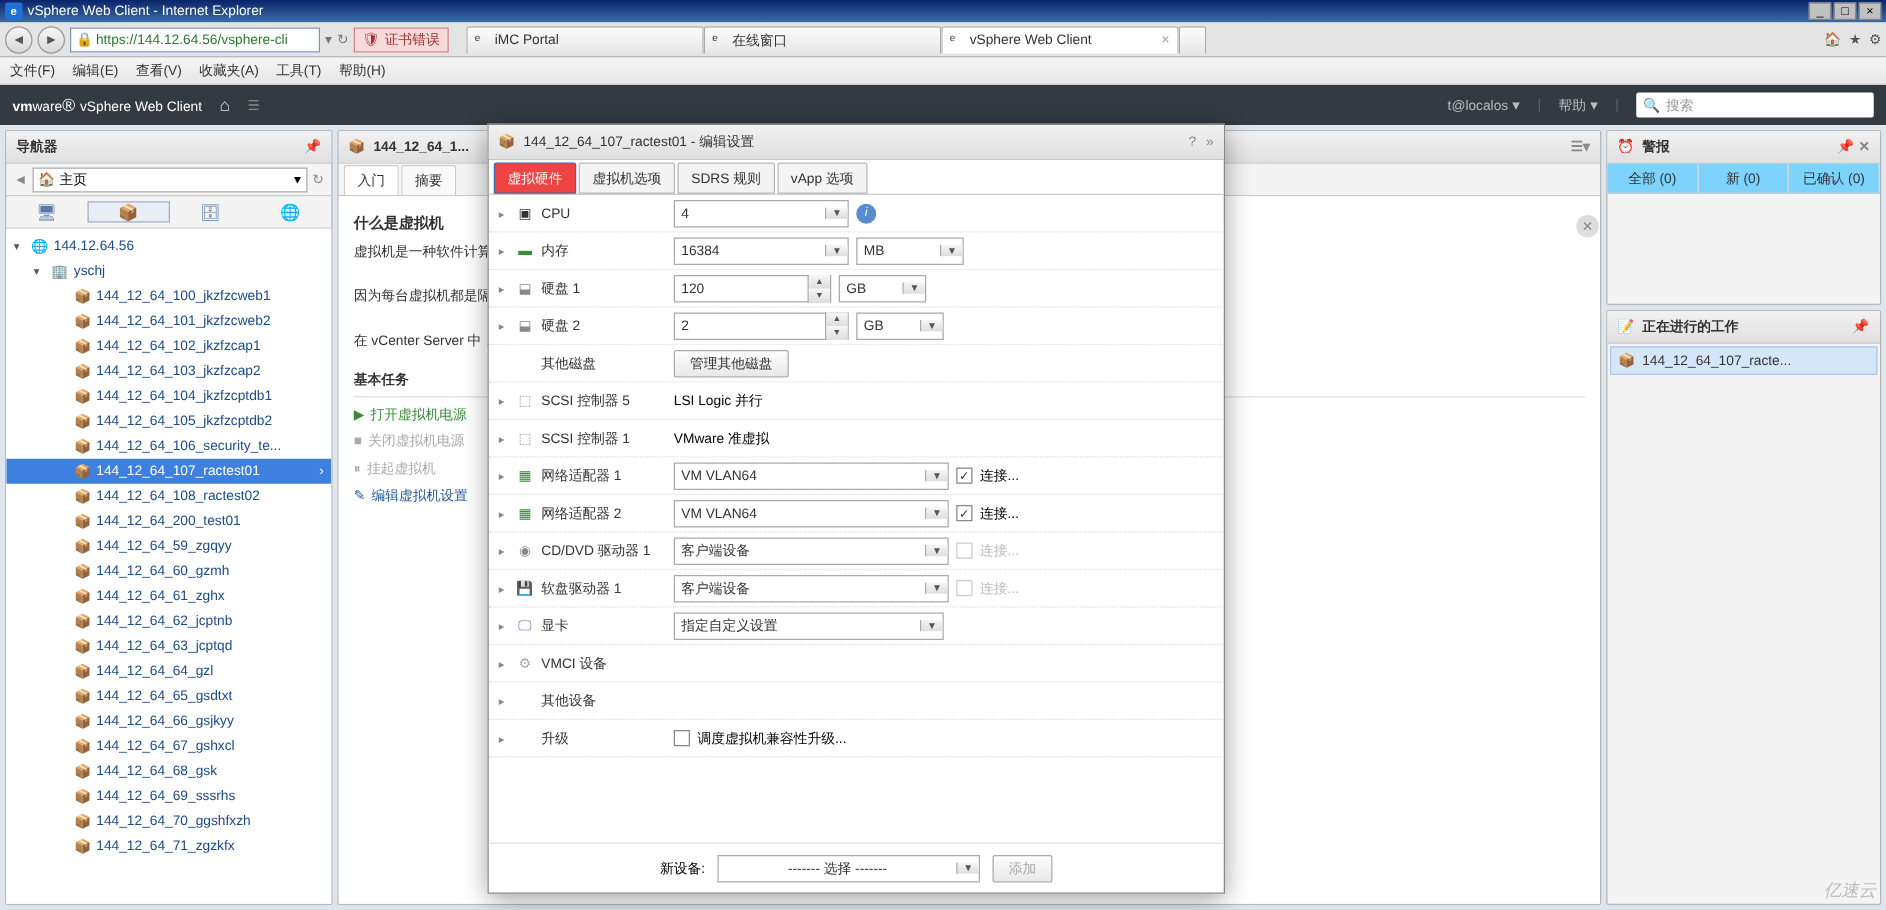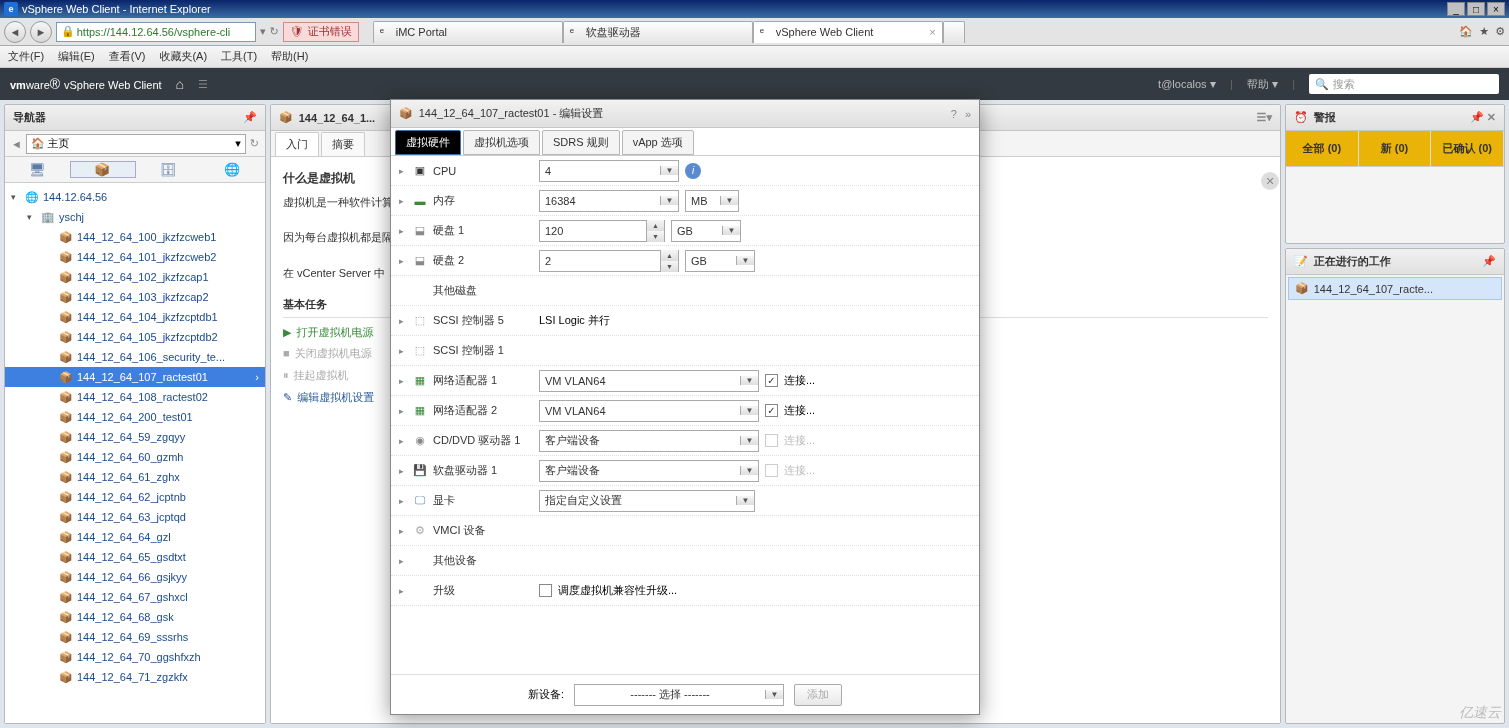--- a/index.html
+++ b/index.html
@@ -57,34 +57,34 @@
 .center-tab { padding: 4px 10px; border:1px solid #ccc; border-bottom:none; background:#f9f9f9; margin-right:2px; border-radius:2px 2px 0 0; color:#333;}
 .center-tab.active { background:#fff;}
 .center-content { flex:1; background:#fff; padding:12px; overflow:auto; color:#333; line-height:1.6;}
 .center-content h4 { font-size:12px; font-weight:bold; margin-bottom:6px;}
 .task-list { margin-top:14px;}
 .task-list .hd { font-weight:bold; border-bottom:1px solid #ddd; padding-bottom:3px; margin-bottom:4px;}
 .task-list .tk { display:flex; align-items:center; gap:5px; padding:2px 0;}
 .tk.green{color:#3a8a3a}.tk.gray{color:#aaa}.tk.blue{color:#2a5a9a}
 
 .right-col { width: 220px; display:flex; flex-direction:column; gap:4px;}
-.alarm-tabs { height:36px; display:flex; border-bottom:1px solid #ccc; background:#eab308;font-weight:bold;}
+.alarm-tabs { height:24px; display:flex; border-bottom:1px solid #ccc; background:#7dd3fc;}
 .alarm-tab { flex:1; display:flex; align-items:center; justify-content:center; border-right:1px solid #ddd; color:#333;}
 .work-item { background:#d6e6fa; border:1px solid #a6c6ea; padding:4px 6px; display:flex; align-items:center; gap:5px; color:#333; margin:2px;}
 
 .close-circle { position:absolute; right:230px; top:72px; width:18px; height:18px; background:#ddd; border-radius:50%; color:#888; display:flex; align-items:center; justify-content:center; font-size:11px;}
 
 
 .modal { position: absolute; left: 390px; top: 99px; width: 590px; height: 616px; background: #fff; border: 1px solid #888; box-shadow: 0 4px 20px rgba(0,0,0,.4); display:flex; flex-direction:column; }
 .modal-title { height: 28px; background: linear-gradient(#f1f1f1,#e0e0e0); border-bottom:1px solid #c6c6c6; display:flex; align-items:center; padding:0 8px; gap:6px; color:#333;}
 .modal-title .mt-icn{color:#5a7aa8;}
 .modal-title .mt-right{margin-left:auto; display:flex; gap:8px; color:#888;}
 .modal-tabs { height:28px; display:flex; align-items:flex-end; padding: 3px 4px 0; border-bottom:1px solid #ccc;}
 .modal-tab { padding:4px 10px; border:1px solid #b8b8b8; background:#f4f4f4; margin-right:2px; border-radius:2px 2px 0 0; color:#333;}
-.modal-tab.active { background:#000000; color:#fff; border-color:#3a6aaf;margin-top:46px;}
+.modal-tab.active { background:#ef4444; color:#fff; border-color:#3a6aaf;margin-top:46px;}
 .modal-body { flex:1; overflow:auto;}
 .hw-row { display:flex; align-items:center; min-height:30px; border-bottom:1px dotted #e0e0e0; padding: 2px 8px;}
 .hw-label { width: 140px; display:flex; align-items:center; gap:5px; color:#333;}
 .hw-label .exp { width:8px; color:#888; font-size:9px;}
 .hw-label .hi { width:16px; text-align:center;}
 .hw-ctrl { flex:1; display:flex; align-items:center; gap:6px;}
 .combo { height:22px; border:1px solid #aaa; background:#fff; display:flex; align-items:center;}
 .combo .cv { flex:1; padding:0 5px; text-align:left; color:#333;}
 .combo .cb { width:18px; border-left:1px solid #aaa; background:linear-gradient(#f6f6f6,#dedede); display:flex; align-items:center; justify-content:center; font-size:8px; color:#555;}
 .spin { display:flex; flex-direction:column;}
@@ -127,21 +127,21 @@
     <span>🛡</span>
     <span>证书错误</span>
   </div>
   <div class="ie-tabs">
     <div class="ie-tab">
         <span class="ie-icon" style="width:12px;height:12px;font-size:8px">e</span>
         <span>iMC Portal</span>
       </div>
     <div class="ie-tab">
         <span class="ie-icon" style="width:12px;height:12px;font-size:8px">e</span>
-        <span>软盘驱动器</span>
+        <span>在线窗口</span>
       </div>
     <div class="ie-tab active">
         <span class="ie-icon" style="width:12px;height:12px;font-size:8px">e</span>
         <span>vSphere Web Client</span>
         <span class="x">×</span>
       </div>
     <div class="ie-tab" style="min-width:22px"></div>
   </div>
   <div class="ie-right">
     <span>🏠</span>
@@ -412,21 +412,21 @@
       <div class="hw-label">
           <span class="exp">▸</span>
           <span class="hi" style="color:#3a8a3a">▬</span>
           <span>内存</span>
         </div>
       <div class="hw-ctrl">
         <div class="combo" style="width:140px">
             <span class="cv">16384</span>
             <span class="cb">▼</span>
           </div>
-        <div class="combo" style="width:54px">
+        <div class="combo" style="width:86px">
             <span class="cv">MB</span>
             <span class="cb">▼</span>
           </div>
       </div>
     </div>
 
     <div class="hw-row">
       <div class="hw-label">
           <span class="exp">▸</span>
           <span class="hi" style="color:#888">⬓</span>
@@ -467,38 +467,44 @@
           </div>
       </div>
     </div>
 
     <div class="hw-row">
       <div class="hw-label">
           <span class="exp"></span>
           <span class="hi"></span>
           <span>其他磁盘</span>
         </div>
+      <div class="hw-ctrl">
+          <button class="btn">管理其他磁盘</button>
+        </div>
     </div>
 
     <div class="hw-row">
       <div class="hw-label">
           <span class="exp">▸</span>
           <span class="hi" style="color:#888">⬚</span>
           <span>SCSI 控制器 5</span>
         </div>
       <div class="hw-ctrl">
           <span>LSI Logic 并行</span>
         </div>
     </div>
 
     <div class="hw-row">
       <div class="hw-label">
           <span class="exp">▸</span>
           <span class="hi" style="color:#888">⬚</span>
           <span>SCSI 控制器 1</span>
+        </div>
+      <div class="hw-ctrl">
+          <span>VMware 准虚拟</span>
         </div>
     </div>
 
     <div class="hw-row">
       <div class="hw-label">
           <span class="exp">▸</span>
           <span class="hi" style="color:#3a8a3a">▦</span>
           <span>网络适配器 1</span>
         </div>
       <div class="hw-ctrl">

